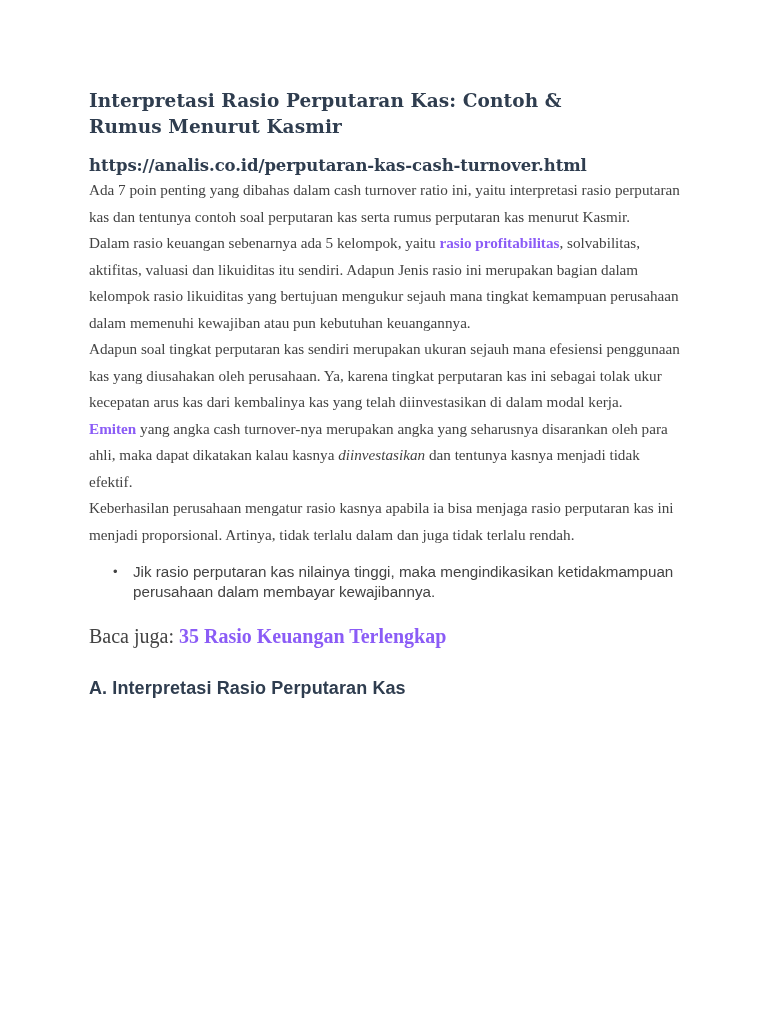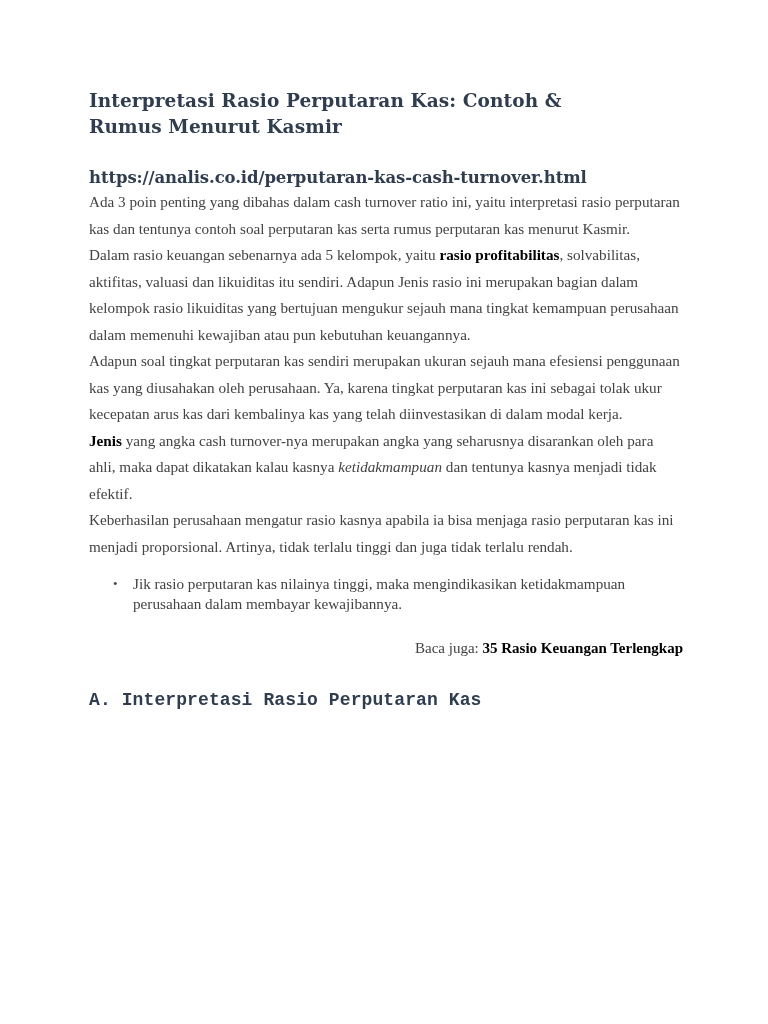--- a/index.html
+++ b/index.html
@@ -45,111 +45,110 @@
     max-width: 540px;
   }
 
   
   .doc-url {
     font-family: "DejaVu Serif", "Liberation Serif", serif;
     font-weight: bold;
     font-size: 16.5px;
     line-height: 22px;
     color: #2f3d4f;
-    margin: 27px 0 0 0;
+    margin: 15px 0 0 0;
     letter-spacing: -0.1px;
     white-space: nowrap;
   }
 
   
   p.body-par {
     font-family: "Liberation Serif", "DejaVu Serif", serif;
     font-size: 15.2px;
     line-height: 26.5px;
     color: #434343;
     margin: 0;
     text-align: left;
   }
   .par-gap-1 { margin-top: 32px; }
   .par-gap   { margin-top: 19px; }
 
   a.inline-link {
-    color: #000000;
+    color: #8b5cf6;
     font-weight: bold;
     text-decoration: none;
   }
   .italic { font-style: italic; }
   .u-colon { text-decoration: underline; }
 
   
   ul.ketentuan {
     list-style: none;
     margin: 14px 0 0 0;
     padding: 0;
   }
   ul.ketentuan > li {
     position: relative;
     padding-left: 44px;
-    font-family: Liberation Serif, serif;
+    font-family: Liberation Sans, sans-serif;
     font-size: 15.2px;
     line-height: 19.5px;
     color: #434343;
     margin: 0 0 1px 0;
     max-width: 590px;
   }
   ul.ketentuan > li::before {
     content: "\2022";
     position: absolute;
     left: 24px;
     top: -0.5px;
     font-size: 13px;
     color: #434343;
     line-height: 19.5px;
   }
 
   
   p.baca-juga {
     font-family: "Liberation Serif", "DejaVu Serif", serif;
-    font-size: 15px;
+    font-size: 20px;
     line-height: 22px;
     color: #434343;
     margin: 24px 0 0 0;
-    text-align: right;
   }
 
   
   h2.section-heading {
-    font-family: Liberation Mono, monospace;
+    font-family: Liberation Sans, sans-serif;
     font-weight: bold;
     font-size: 18px;
     line-height: 26px;
     color: #2f3d4f;
     margin: 28px 0 0 0;
     letter-spacing: 0.1px;
   }
 </style>
 </head>
 <body>
 
 <div class="page">
   <div class="content">
 
     <h1 class="doc-title"><span>Interpretasi Rasio Perputaran Kas: Contoh &amp; Rumus</span> <span>Menurut Kasmir</span></h1>
 
     <div class="doc-url">https://analis.co.id/perputaran-kas-cash-turnover.html</div>
 
-    <p class="body-par par-gap-1">Ada 3 poin penting yang dibahas dalam cash turnover ratio ini, yaitu interpretasi rasio perputaran kas dan tentunya contoh soal perputaran kas serta rumus perputaran kas menurut Kasmir.</p>
+    <p class="body-par par-gap-1">Ada 7 poin penting yang dibahas dalam cash turnover ratio ini, yaitu interpretasi rasio perputaran kas dan tentunya contoh soal perputaran kas serta rumus perputaran kas menurut Kasmir.</p>
 
     <p class="body-par par-gap"><span>Dalam rasio keuangan sebenarnya ada 5 kelompok, yaitu </span><a class="inline-link" href="#">rasio profitabilitas</a><span>, solvabilitas, aktifitas, valuasi dan likuiditas itu sendiri. Adapun Jenis rasio ini merupakan bagian dalam kelompok rasio likuiditas yang bertujuan mengukur sejauh mana tingkat kemampuan perusahaan dalam memenuhi kewajiban atau pun kebutuhan keuangannya.</span></p>
 
     <p class="body-par par-gap">Adapun soal tingkat perputaran kas sendiri merupakan ukuran sejauh mana efesiensi penggunaan kas yang diusahakan oleh perusahaan. Ya, karena tingkat perputaran kas ini sebagai tolak ukur kecepatan arus kas dari kembalinya kas yang telah diinvestasikan di dalam modal kerja.</p>
 
-    <p class="body-par par-gap"><a class="inline-link" href="#">Jenis</a><span> yang angka cash turnover-nya merupakan angka yang seharusnya disarankan oleh para ahli, maka dapat dikatakan kalau kasnya </span><span class="italic">ketidakmampuan</span><span> dan tentunya kasnya menjadi tidak efektif.</span></p>
+    <p class="body-par par-gap"><a class="inline-link" href="#">Emiten</a><span> yang angka cash turnover-nya merupakan angka yang seharusnya disarankan oleh para ahli, maka dapat dikatakan kalau kasnya </span><span class="italic">diinvestasikan</span><span> dan tentunya kasnya menjadi tidak efektif.</span></p>
 
-    <p class="body-par par-gap">Keberhasilan perusahaan mengatur rasio kasnya apabila ia bisa menjaga rasio perputaran kas ini menjadi proporsional. Artinya, tidak terlalu tinggi dan juga tidak terlalu rendah.</p>
+    <p class="body-par par-gap">Keberhasilan perusahaan mengatur rasio kasnya apabila ia bisa menjaga rasio perputaran kas ini menjadi proporsional. Artinya, tidak terlalu dalam dan juga tidak terlalu rendah.</p>
 
 
     <ul class="ketentuan">
       <li>Jik rasio perputaran kas nilainya tinggi, maka mengindikasikan ketidakmampuan perusahaan dalam membayar kewajibannya.</li>
     </ul>
 
     <p class="baca-juga"><span>Baca juga: </span><a class="inline-link" href="#">35 Rasio Keuangan Terlengkap</a></p>
 
     <h2 class="section-heading">A. Interpretasi Rasio Perputaran Kas</h2>
 

